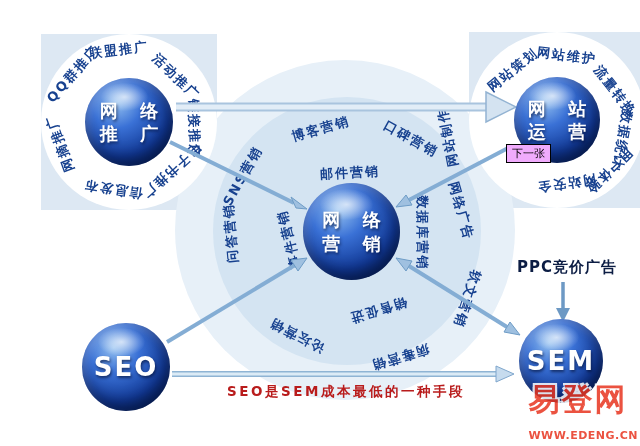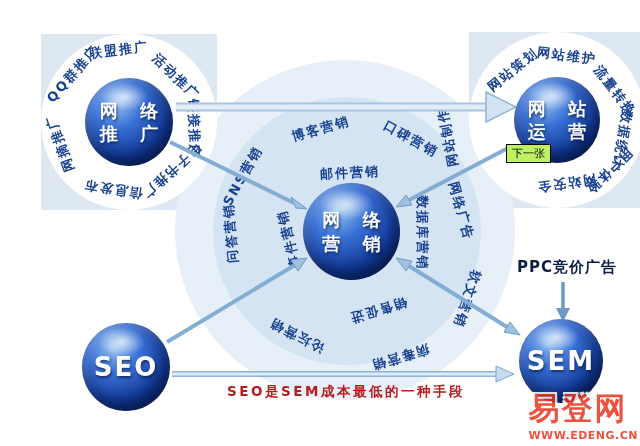--- a/index.html
+++ b/index.html
@@ -23,26 +23,26 @@
              text-shadow:1px 2px 3px rgba(0,10,40,.6);position:relative;}
   .sphere .en{font-size:26px;letter-spacing:2px;text-shadow:1px 2px 3px rgba(0,10,40,.6);position:relative;}
   
   .ring-label{position:absolute;white-space:nowrap;color:#17418f;font-weight:bold;font-size:13px;
               letter-spacing:2px;z-index:3;transform:translate(-50%,-50%) rotate(var(--r,0deg));}
   
   .ppc{position:absolute;left:567px;top:267px;transform:translate(-50%,-50%);white-space:nowrap;
        color:#0c1d44;font-weight:bold;font-size:15px;letter-spacing:1px;z-index:5;}
   .caption{position:absolute;left:346px;top:392px;transform:translate(-50%,-50%);white-space:nowrap;
        color:#b91c1c;font-weight:bold;font-size:13.5px;letter-spacing:2.5px;z-index:5;}
-  .tooltip{position:absolute;left:506px;top:144px;background:#bef264;border:1px solid #000;
+  .tooltip{position:absolute;left:506px;top:144px;background:#f0abfc;border:1px solid #000;
        font-size:11px;color:#000;padding:1px 5px;z-index:9;white-space:nowrap;}
   .watermark{position:absolute;right:2px;bottom:4px;text-align:left;z-index:10;opacity:.85;}
   .wm-name{font-size:31px;font-weight:bold;color:#e8341f;letter-spacing:2px;line-height:1;
        text-shadow:-2px -2px 0 #fff,2px -2px 0 #fff,-2px 2px 0 #fff,2px 2px 0 #fff,0 0 3px #fff;}
-  .wm-url{font-size:11px;font-weight:bold;color:#e8341f;letter-spacing:.5px;margin-top:5px;
+  .wm-url{font-size:11px;font-weight:bold;color:#e8341f;letter-spacing:.5px;margin-top:14px;
        text-shadow:-1px -1px 0 #fff,1px -1px 0 #fff,-1px 1px 0 #fff,1px 1px 0 #fff;}
   svg.arrows{position:absolute;left:0;top:0;z-index:4;pointer-events:none;}
 </style>
 </head>
 <body>
 
 <div class="stage">
 
   <div class="patch" style="left:41px;top:34px;width:176px;height:176px;"></div>
   <div class="patch" style="left:469px;top:32px;width:176px;height:176px;"></div>

